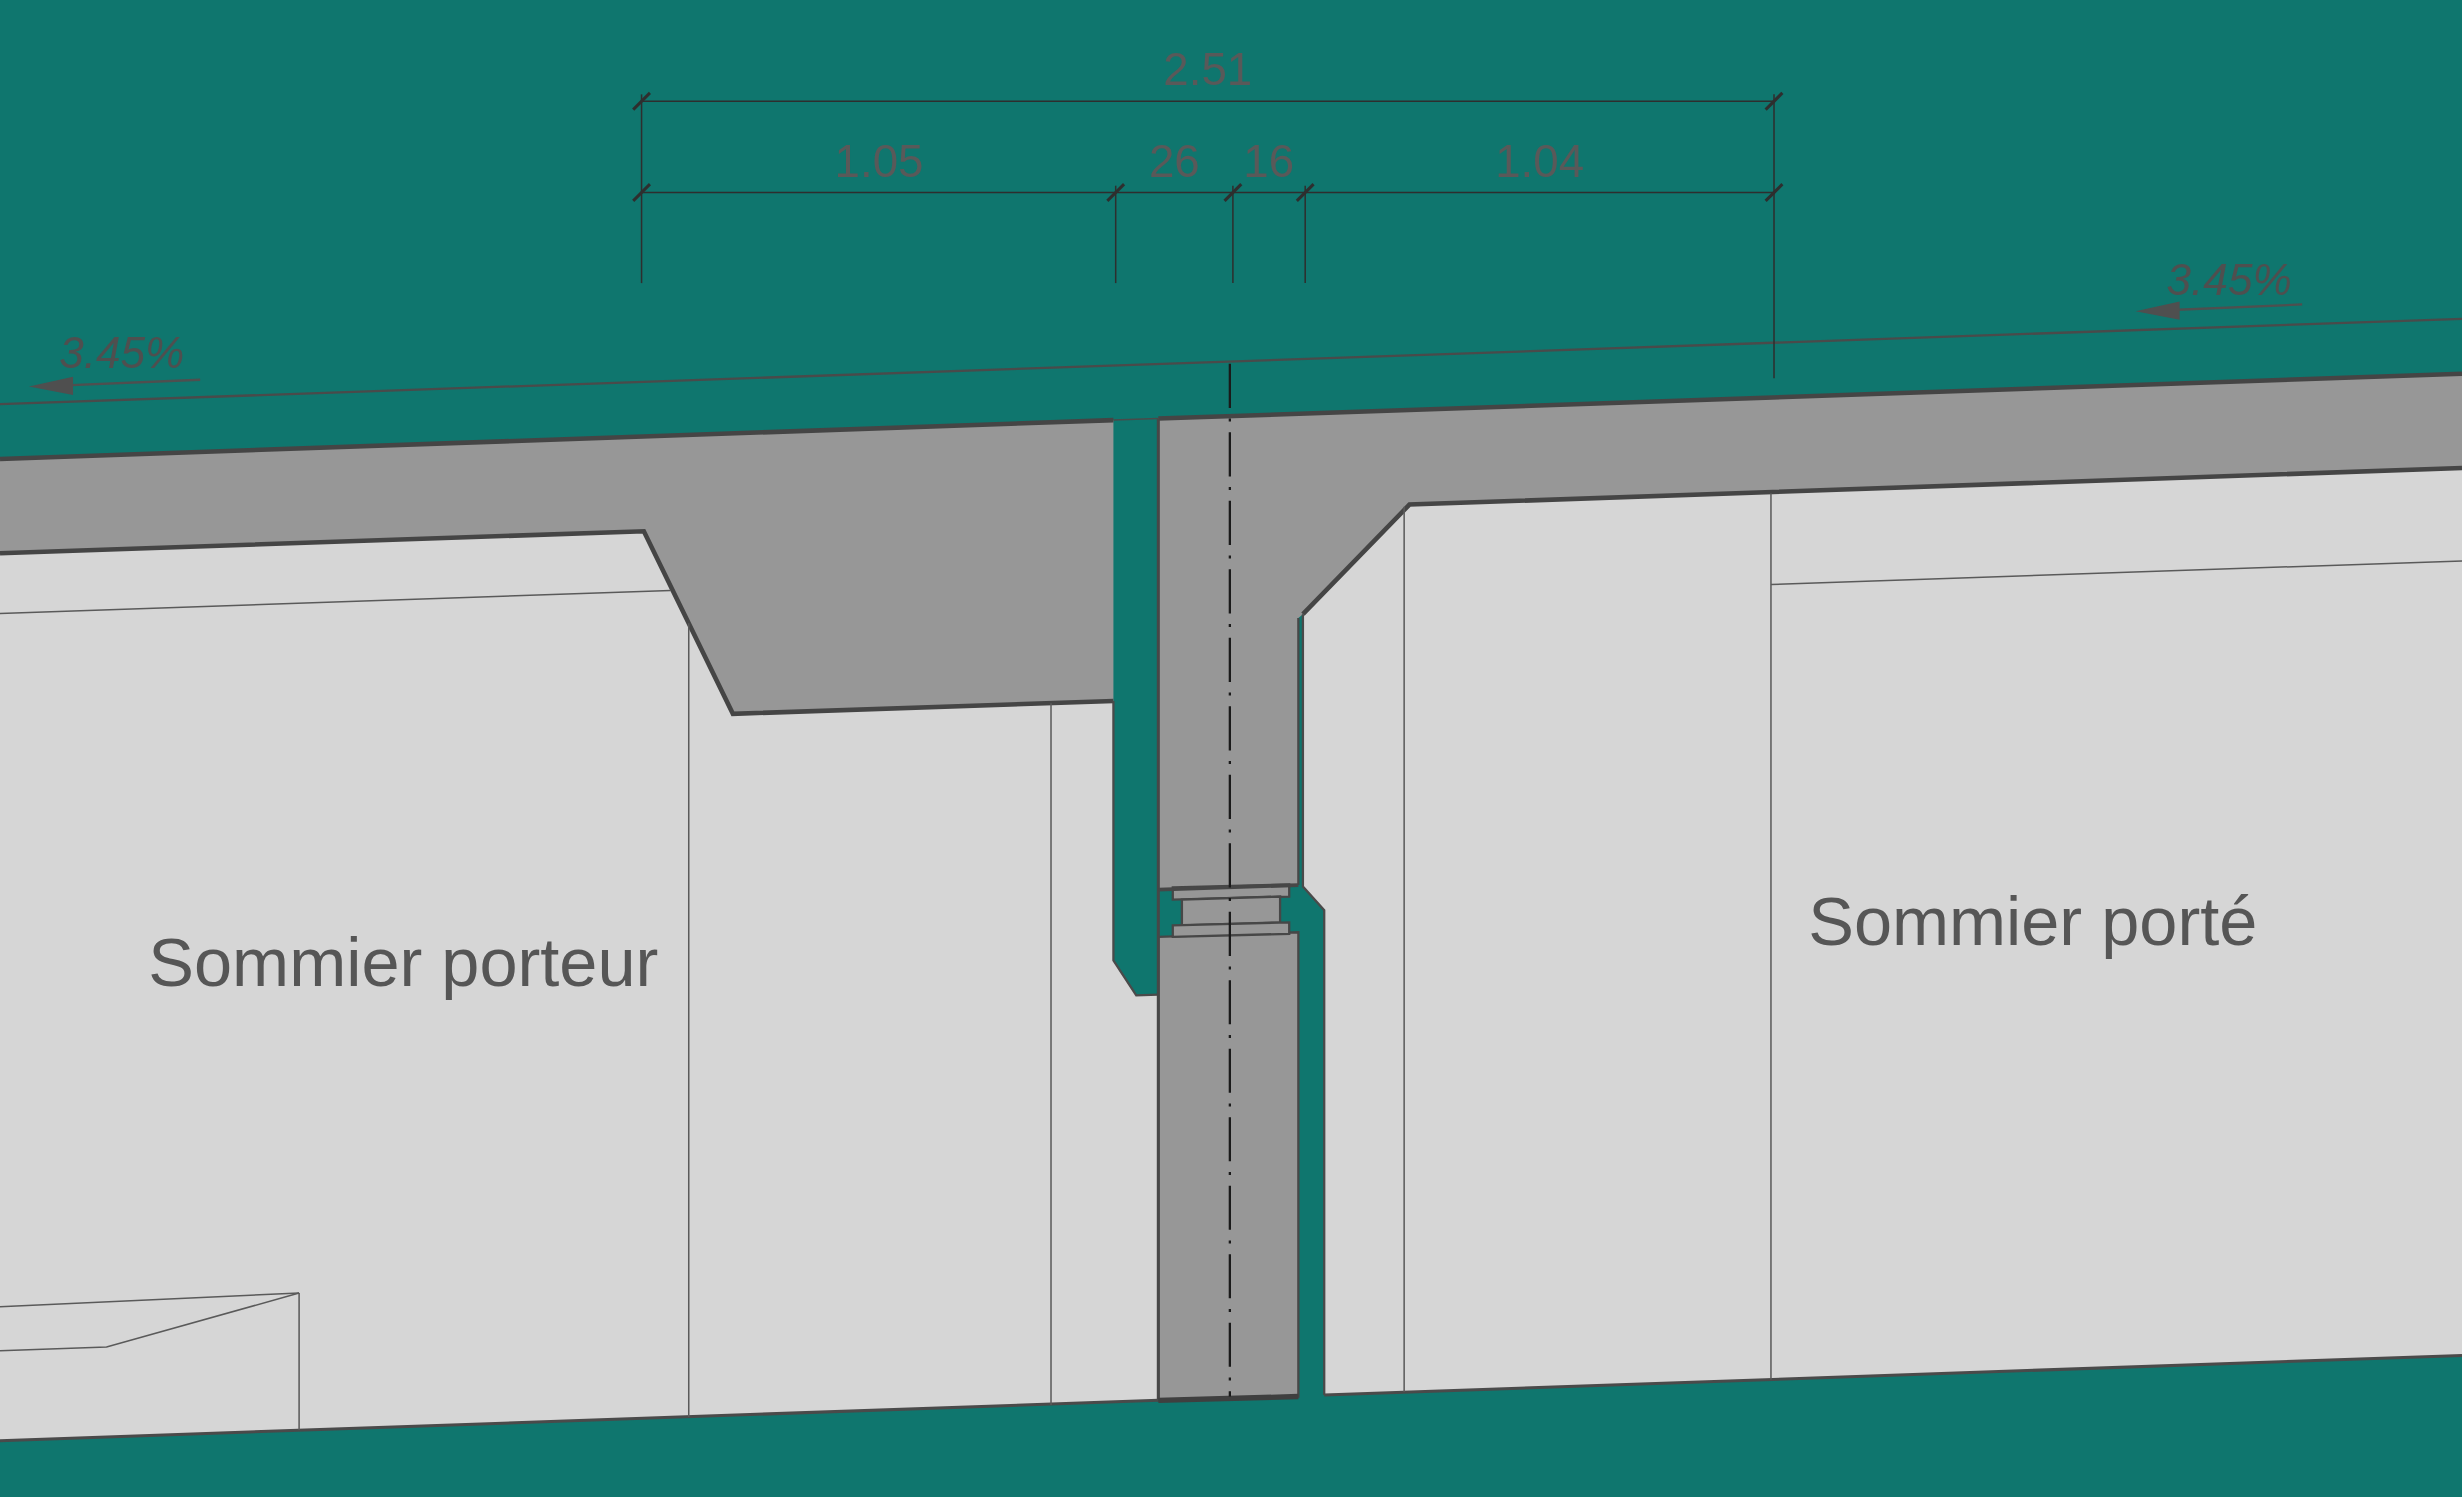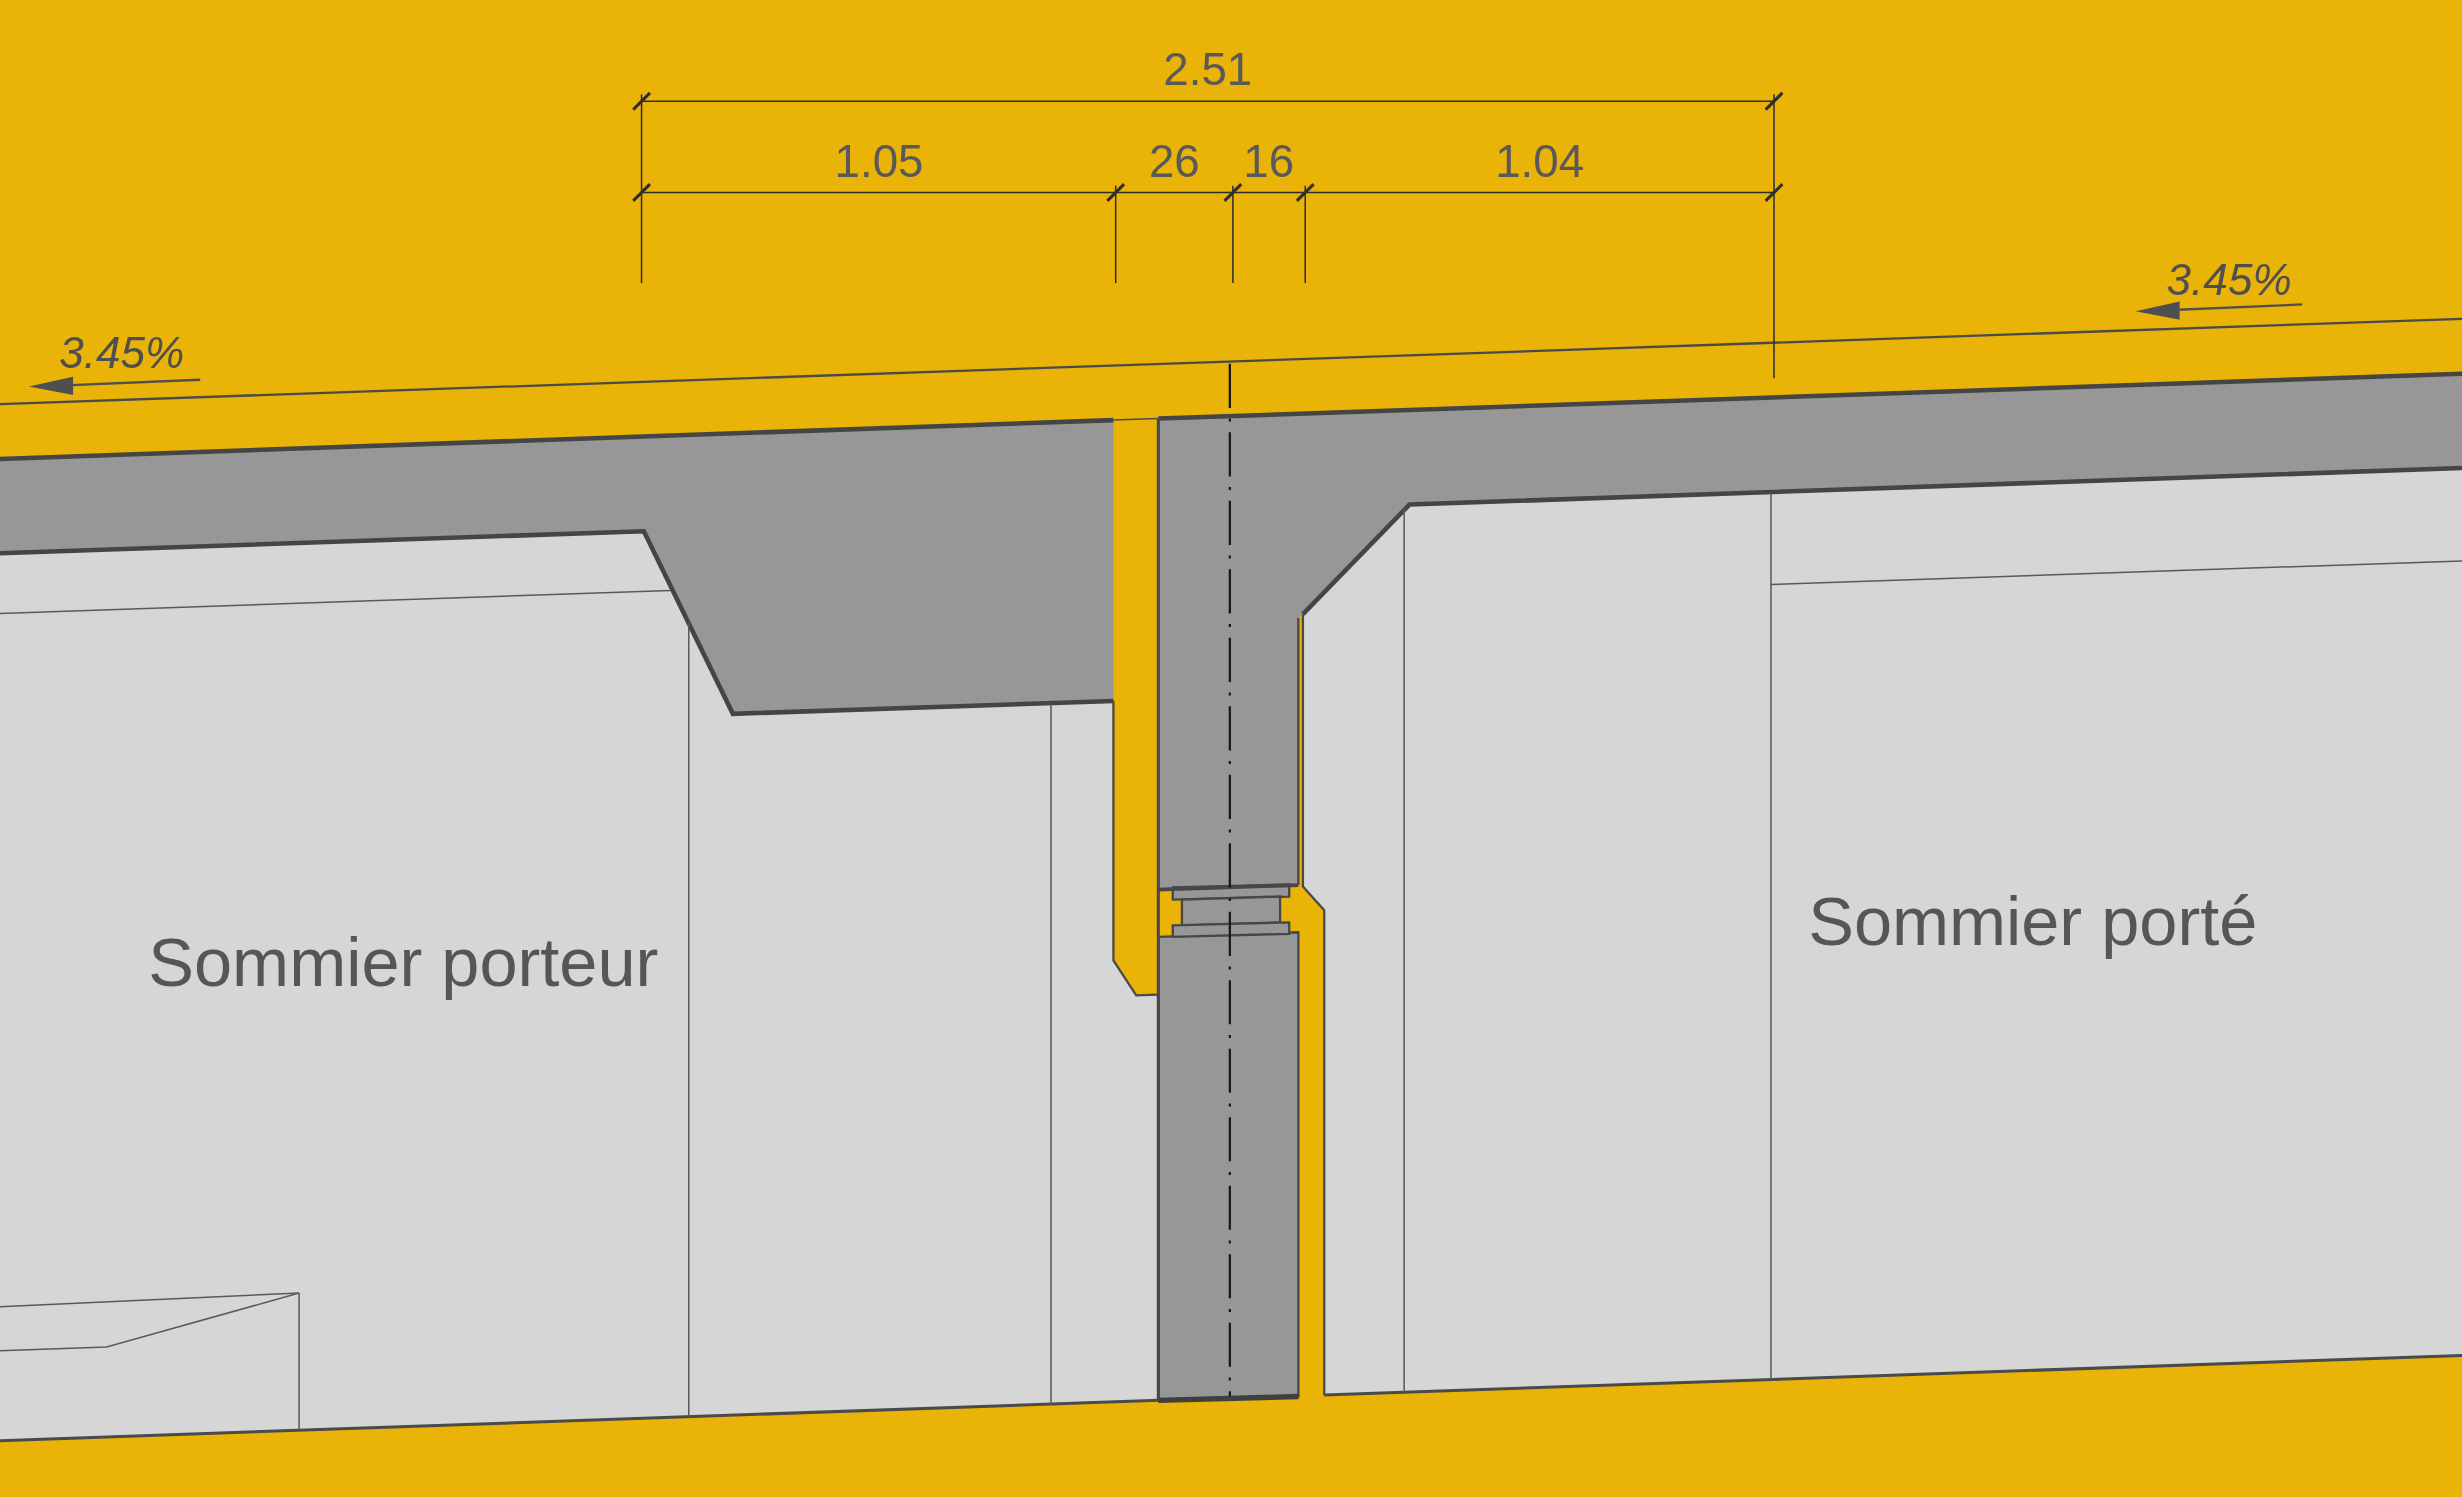--- a/index.html
+++ b/index.html
@@ -5,21 +5,21 @@
   html,body{
     margin:0;
     padding:0;
     background:#ffffff;
     font-family:"Liberation Sans", sans-serif;
   }
   .page{
     width:100%;
     max-width:2462px;
     margin:0 auto;
-    background:#eab308;
+    background:#0f766e;
   }
   svg{ display:block; width:100%; height:auto; }
   .dim-text{
     font-family:"Liberation Sans", sans-serif;
     font-size:60px;
     fill:#595959;
   }
   .slope-text{
     font-family:"Liberation Sans", sans-serif;
     font-size:58px;

